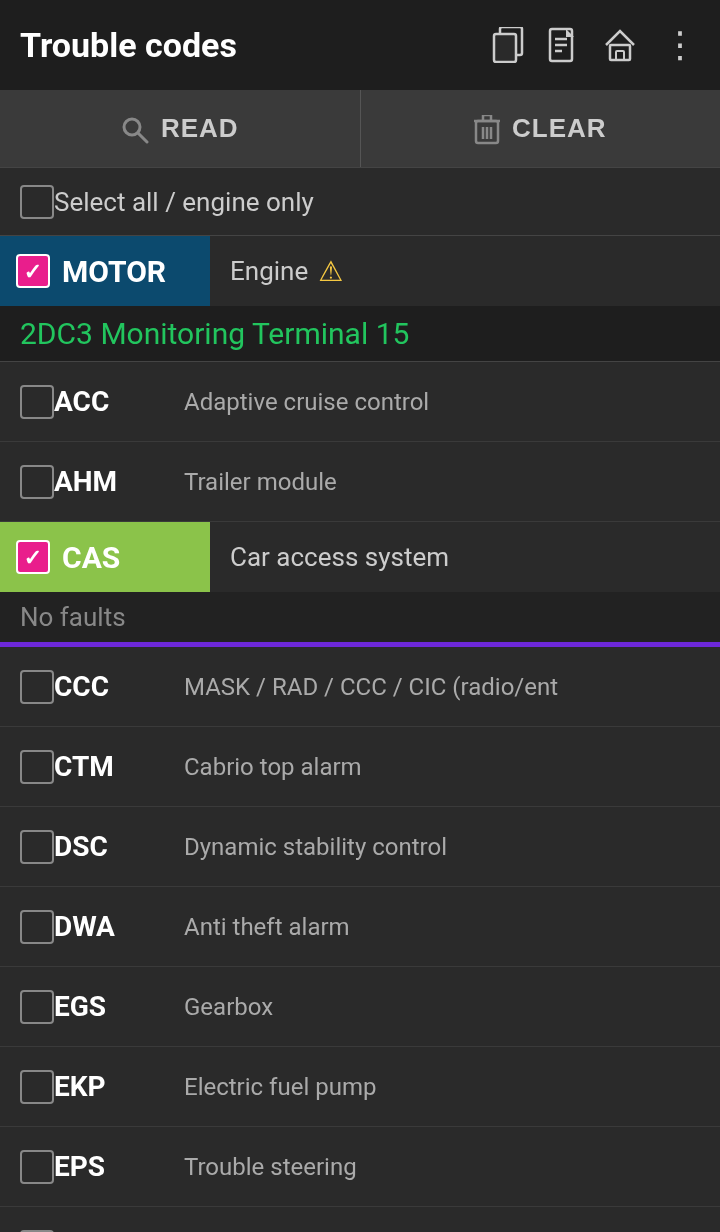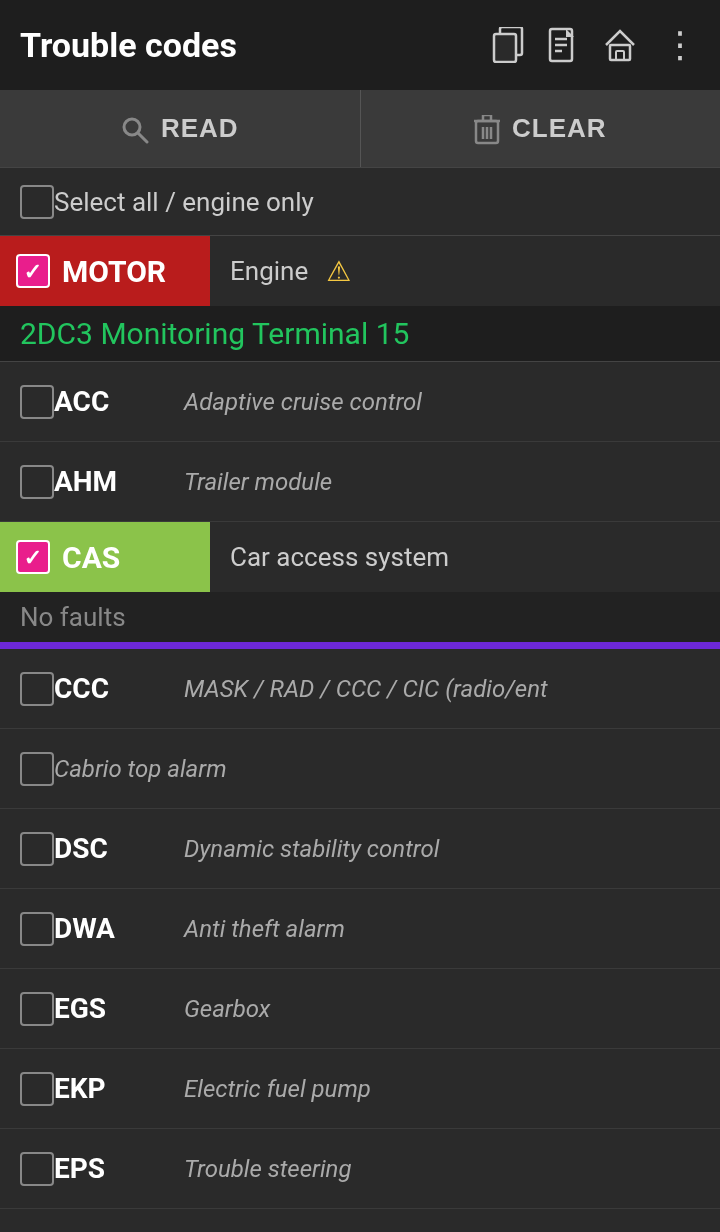--- a/index.html
+++ b/index.html
@@ -116,41 +116,41 @@
       display: flex;
       align-items: center;
       gap: 12px;
       padding: 0 16px;
       height: 100%;
       font-size: 30px;
       font-weight: bold;
       min-width: 210px;
     }
     .module-tag.motor {
-      background: #b91c1c;
+      background: #0c4a6e;
       color: #ffffff;
     }
     .module-tag.cas {
       background: #8bc34a;
       color: #ffffff;
     }
     .module-tag .checkbox {
       border-color: rgba(255,255,255,0.7);
     }
     .module-tag .checkbox.checked {
       background: #e91e8c;
       border-color: white;
     }
     .module-description {
       padding-left: 20px;
       font-size: 26px;
       color: #cccccc;
       display: flex;
       align-items: center;
-      gap: 18px;
+      gap: 10px;
     }
     .warning-icon {
       color: #f5c842;
       font-size: 28px;
     }
 
     
     .subheader {
       background: #1e1e1e;
       padding: 10px 20px;
@@ -158,21 +158,21 @@
       color: #22c55e;
       border-bottom: 1px solid #444;
     }
 
     
     .status-bar {
       background: #222;
       padding: 10px 20px;
       font-size: 26px;
       color: #888;
-      border-bottom: 7px solid #6d28d9;
+      border-bottom: 5px solid #6d28d9;
     }
 
     
     .list-item {
       display: flex;
       align-items: center;
       height: 80px;
       padding: 0 20px;
       border-bottom: 1px solid #3a3a3a;
       background: #2a2a2a;
@@ -181,21 +181,20 @@
     .list-item .item-code {
       font-size: 28px;
       font-weight: bold;
       color: #ffffff;
       width: 130px;
     }
     .list-item .item-desc {
       font-size: 24px;
       color: #aaaaaa;
       flex: 1;
-      font-style: italic;
     }
 
     
     svg { display: inline-block; vertical-align: middle; }
   </style>
 </head>
 <body>
 
 <div class="header">
   <span class="header-title">Trouble codes</span>
@@ -304,20 +303,21 @@
 </div>
 
 <div id="items-after-cas">
     <div class="list-item">
     <div class="checkbox"></div>
     <span class="item-code">CCC</span>
     <span class="item-desc">MASK / RAD / CCC / CIC (radio/ent</span>
   </div>
     <div class="list-item">
     <div class="checkbox"></div>
+    <span class="item-code">CTM</span>
     <span class="item-desc">Cabrio top alarm</span>
   </div>
     <div class="list-item">
     <div class="checkbox"></div>
     <span class="item-code">DSC</span>
     <span class="item-desc">Dynamic stability control</span>
   </div>
     <div class="list-item">
     <div class="checkbox"></div>
     <span class="item-code">DWA</span>

